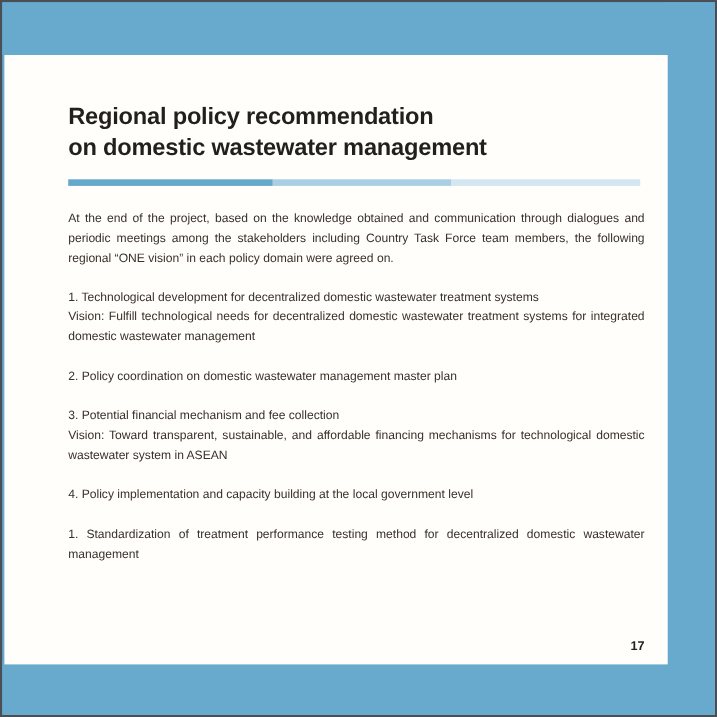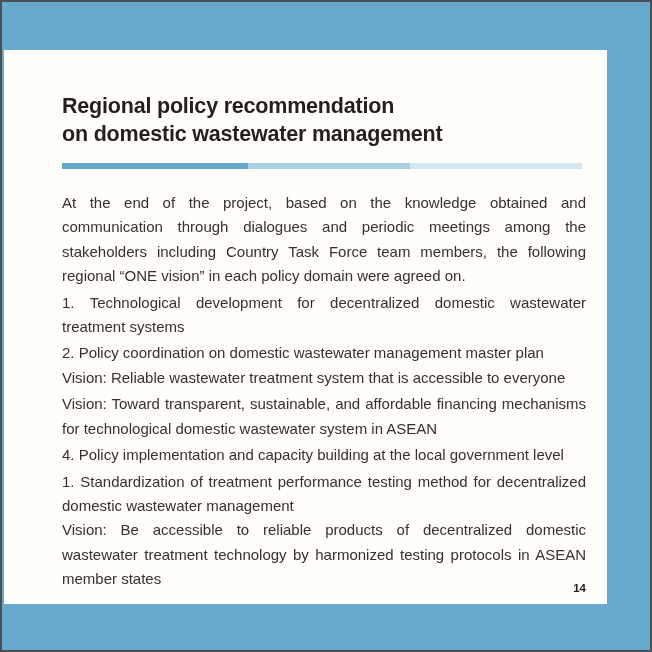--- a/index.html
+++ b/index.html
@@ -64,30 +64,30 @@
     height: 6px;
     width: 520px;
   }
   .divider .seg { height: 100%; }
   .seg-1 { width: 186px; background: #64a8cb; }
   .seg-2 { width: 162px; background: #a9cfe3; }
   .seg-3 { width: 172px; background: #d3e6f1; }
 
   .body-block {
     margin-top: 22px;
-    font-size: 15px;
+    font-size: 11px;
     line-height: 1.63;
     color: #3a2f29;
     text-align: justify;
     text-justify: inter-word;
   }
 
   .intro { margin: 0 0 0 0; }
 
-  .item { margin-top: 2px; }
+  .item { margin-top: 18px; }
   .item .heading,
   .item .vision {
     margin: 0;
   }
 
   .page-number {
     position: absolute;
     right: 21px;
     bottom: 10px;
     font-size: 11.5px;
@@ -116,39 +116,39 @@
         <div class="seg seg-2"></div>
         <div class="seg seg-3"></div>
       </div>
 
       <div class="body-block">
 
         <p class="intro">At the end of the project, based on the knowledge obtained and communication through dialogues and periodic meetings among the stakeholders including Country Task Force team members, the following regional “ONE vision” in each policy domain were agreed on.</p>
 
         <div class="item">
           <p class="heading">1. Technological development for decentralized domestic wastewater treatment systems</p>
+          <p class="vision">Vision: Fulfill technological needs for decentralized domestic wastewater treatment systems for integrated domestic wastewater management</p>
         </div>
 
         <div class="item">
           <p class="heading">2. Policy coordination on domestic wastewater management master plan</p>
-          <p class="vision">Vision: Reliable wastewater treatment system that is accessible to everyone</p>
         </div>
 
         <div class="item">
+          <p class="heading">3. Potential financial mechanism and fee collection</p>
           <p class="vision">Vision: Toward transparent, sustainable, and affordable financing mechanisms for technological domestic wastewater system in ASEAN</p>
         </div>
 
         <div class="item">
           <p class="heading">4. Policy implementation and capacity building at the local government level</p>
         </div>
 
         <div class="item">
           <p class="heading">1. Standardization of treatment performance testing method for decentralized domestic wastewater management</p>
-          <p class="vision">Vision: Be accessible to reliable products of decentralized domestic wastewater treatment technology by harmonized testing protocols in ASEAN member states</p>
         </div>
 
       </div>
     </div>
 
-    <div class="page-number">14</div>
+    <div class="page-number">17</div>
 
   </div>
 </div>
 
 </body></html>

